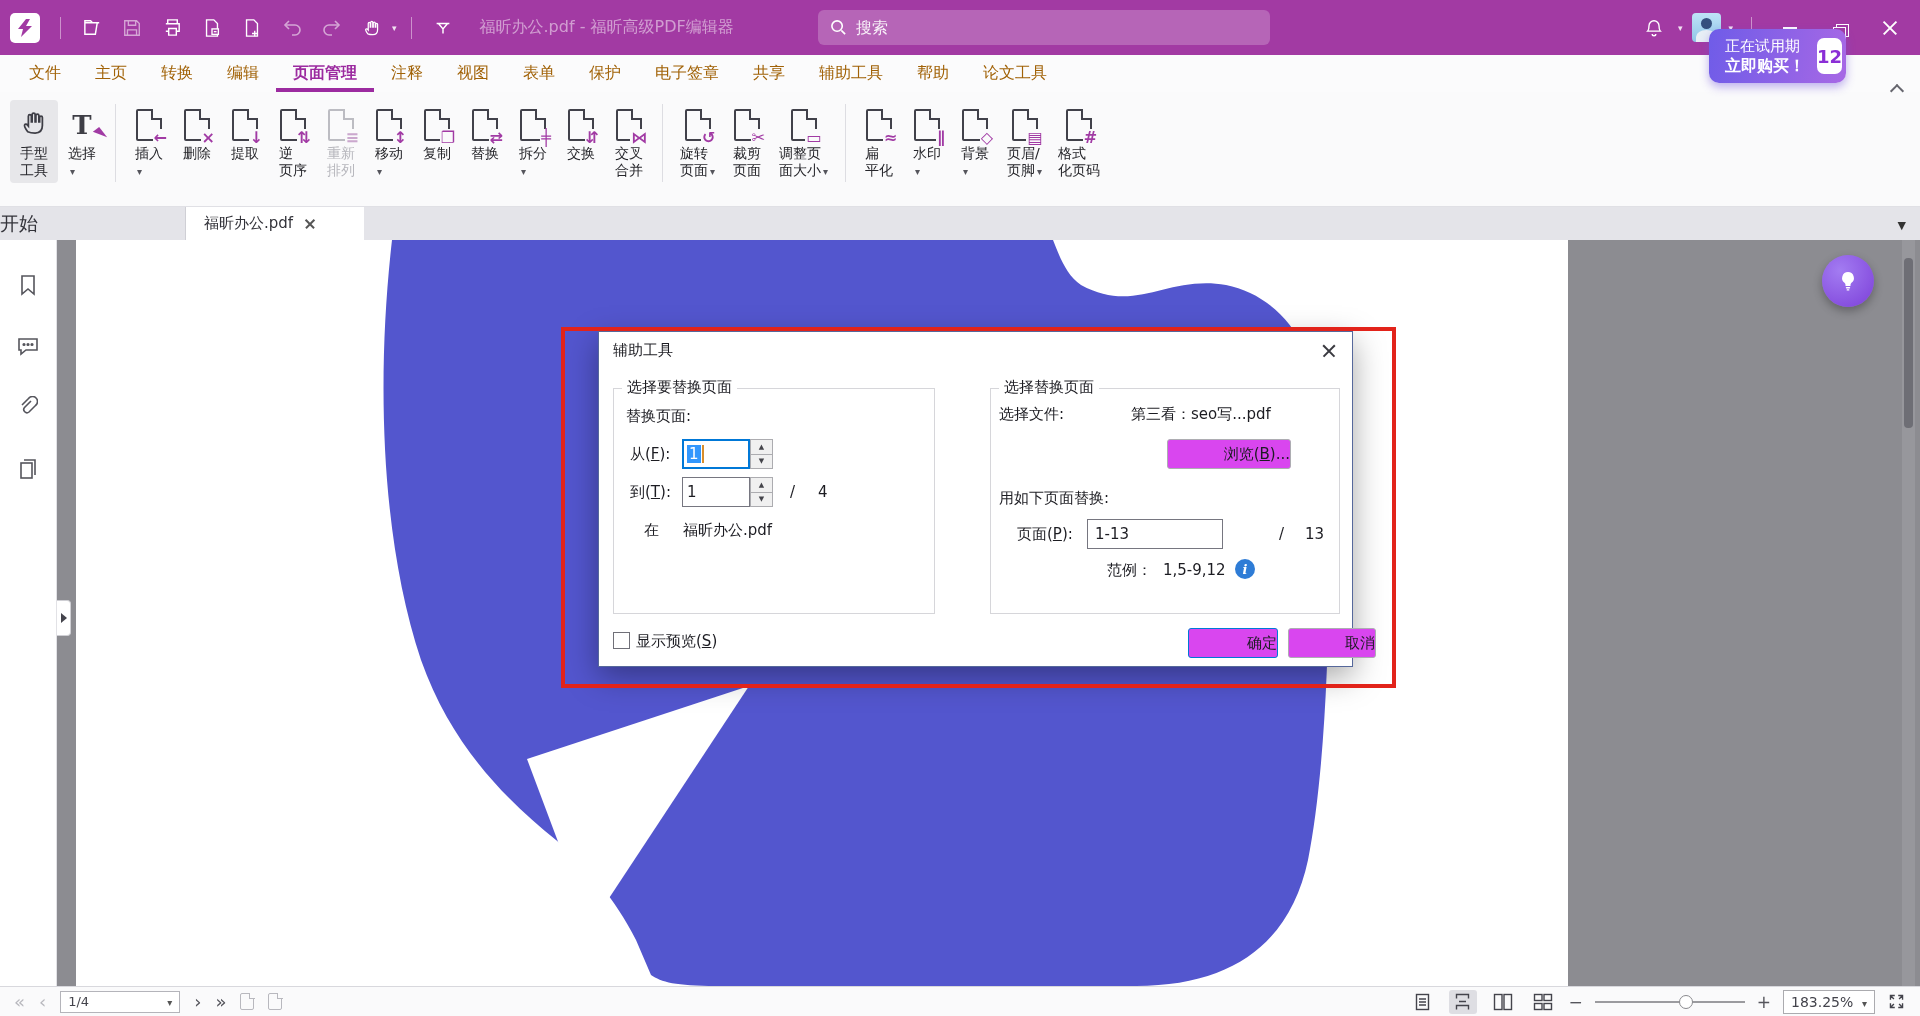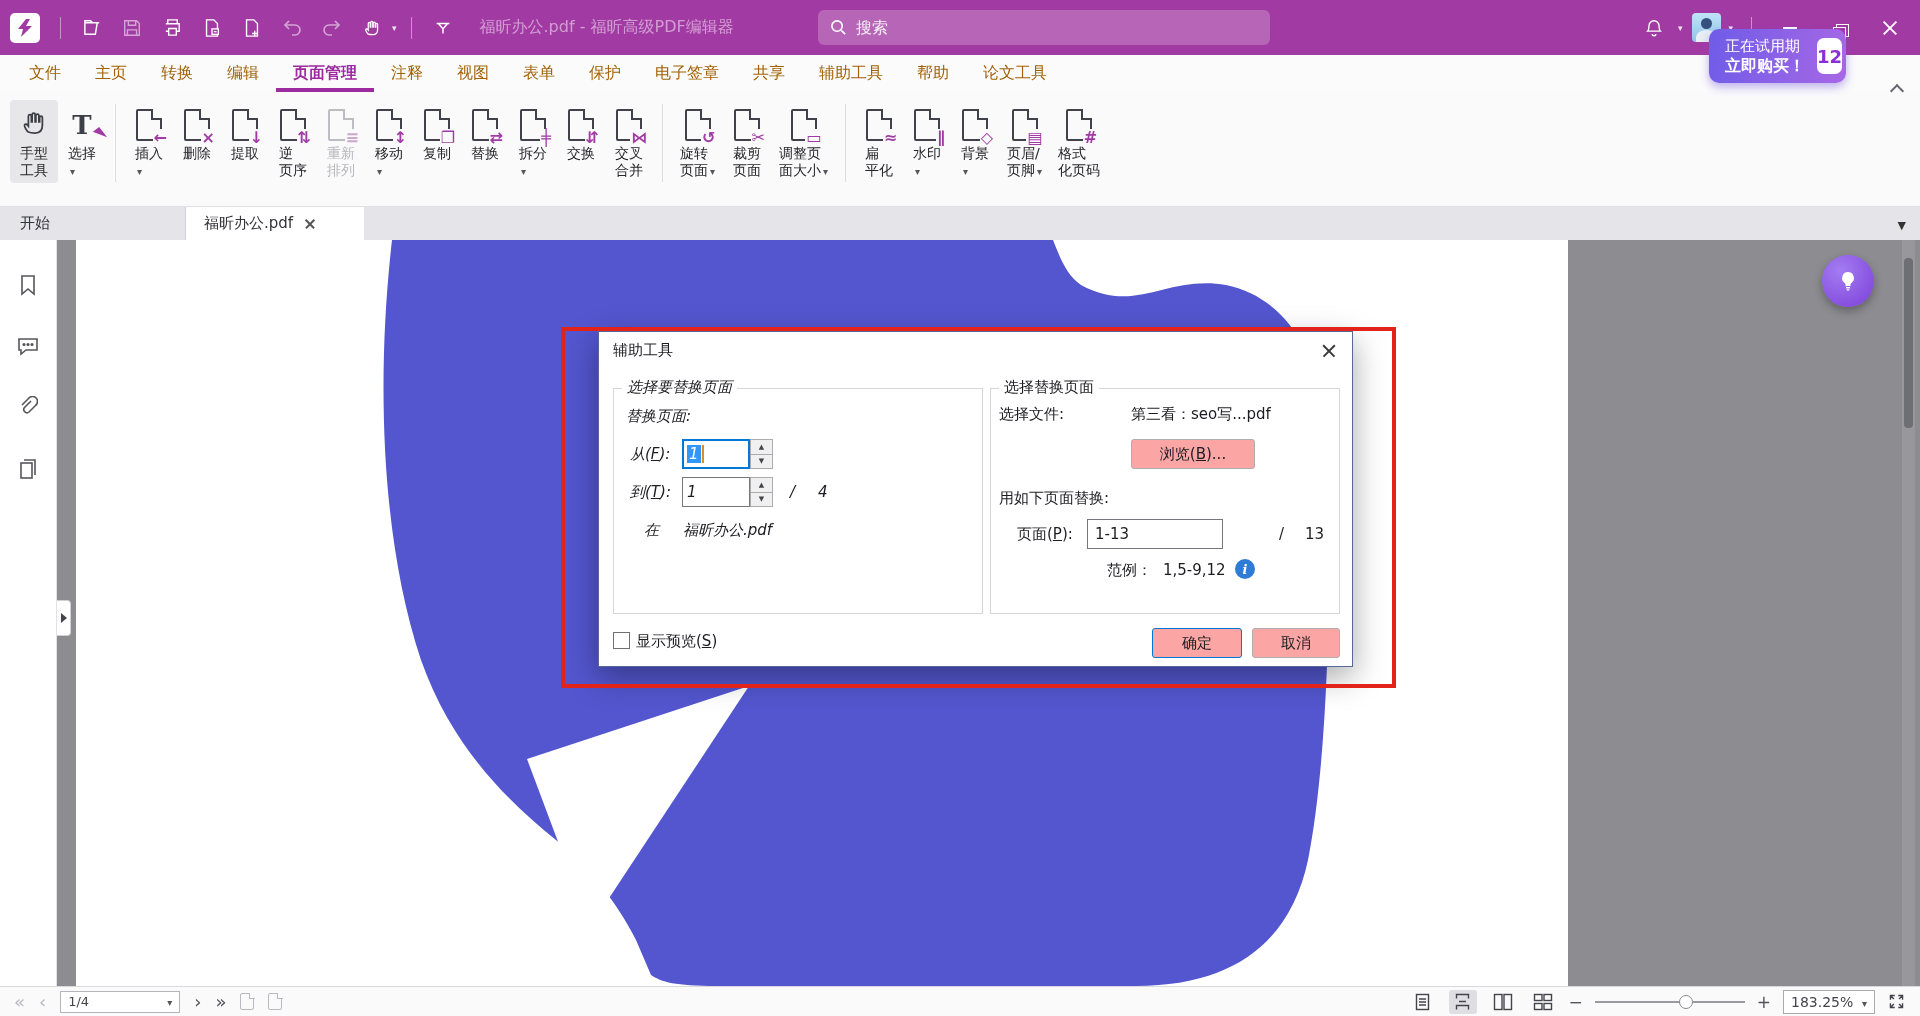--- a/index.html
+++ b/index.html
@@ -57,21 +57,21 @@
   .sel-cur { position:absolute; right:-12px; bottom:-1px; width:0; height:0; border-left:8px solid transparent; border-top:13px solid #A13AA4; transform:rotate(-38deg); }
   .trial { position:absolute; right:74px; top:14px; width:137px; height:54px; border-radius:10px; background:linear-gradient(100deg,#6F5CE8,#A768E5); box-shadow:0 4px 10px rgba(110,80,220,.45); display:flex; align-items:center; padding:0 10px 0 16px; gap:12px;margin-top:15px; }
   .trial-txt { color:#FFF; font-size:15px; line-height:19px; white-space:nowrap; }
   .trial-txt b { font-size:16px; }
   .trial-badge { width:34px; height:36px; background:#FFF; border-radius:7px; color:#8B2FD6; font-weight:bold; font-size:18px; display:flex; align-items:center; justify-content:center; }
   .ribbon-collapse { position:absolute; right:16px; top:84px; width:14px; height:9px; }
   .ribbon-collapse::before { content:''; position:absolute; left:2px; top:2px; width:8px; height:8px; border-top:2px solid #66666E; border-left:2px solid #66666E; transform:rotate(45deg); }
 
   
   .tabrow { position:absolute; left:0; top:206px; width:1920px; height:34px; background:#E4E4E9; border-top:1px solid #E0E0E5; display:flex; }
-  .tab-start { width:186px; display:flex; align-items:center; padding-left:20px; font-size:15px; color:#33333A; border-right:1px solid #CFCFD5; }
+  .tab-start { width:186px; display:flex; align-items:center; font-size:19px; color:#33333A; border-right:1px solid #CFCFD5; }
   .tab-doc { width:178px; background:#FFF; display:flex; align-items:center; padding:0 12px 0 18px; gap:10px; font-size:15px; color:#33333A; }
   .tab-close { position:relative; width:14px; height:14px; }
   .tab-close::before, .tab-close::after { content:''; position:absolute; left:1px; top:6px; width:12px; height:1.5px; background:#555; }
   .tab-close::before { transform:rotate(45deg); } .tab-close::after { transform:rotate(-45deg); }
   .tabrow-caret { position:absolute; right:14px; top:12px; font-size:11px; color:#333; }
 
   
   .docarea { position:absolute; left:0; top:240px; width:1920px; height:746px; background:#8C8C91; }
   .sidebar { position:absolute; left:0; top:240px; width:57px; height:746px; background:#FFF; border-right:1px solid #E2E2E6; display:flex; flex-direction:column; align-items:center; padding-top:34px; gap:40px; }
   .sidebar svg { display:block; }
@@ -84,37 +84,37 @@
   .vthumb { position:absolute; left:2px; top:18px; width:9px; height:170px; background:#6E6E75; border-radius:4px; }
 
   
   .annotation { position:absolute; left:561px; top:327px; width:835px; height:361px; border:4px solid #E2231A; z-index:7; pointer-events:none; }
   .dialog { position:absolute; left:598px; top:331px; width:755px; height:336px; background:#FFF; border:1px solid #56689B; box-shadow:0 10px 30px rgba(0,0,0,.35); z-index:6; font-size:15px; color:#1C1C22; }
   .dlg-title { position:absolute; left:14px; top:9px; font-size:15px; }
   .dlg-close { position:absolute; right:14px; top:10px; width:18px; height:18px; }
   .dlg-close::before, .dlg-close::after { content:''; position:absolute; left:1px; top:8px; width:16px; height:1.5px; background:#3A3A40; }
   .dlg-close::before { transform:rotate(45deg); } .dlg-close::after { transform:rotate(-45deg); }
   .group { position:absolute; border:1px solid #D6D6DA; }
-  .group-left { left:14px; top:56px; width:370px; height:226px;font-style:italic; }
+  .group-left { left:14px; top:56px; width:322px; height:226px; }
   .group-right { left:391px; top:56px; width:350px; height:226px; }
   .legend { position:absolute; left:8px; top:-11px; background:#FFF; padding:0 5px; font-size:15px; }
   .g-abs { position:absolute; white-space:nowrap; }
   .hotkey { text-decoration:underline; }
   .spin-wrap { position:absolute; display:flex; }
   .spin-input { width:68px; height:30px; border:1px solid #767680; display:flex; align-items:center; padding:3px 4px; font-size:15px; background:#FFF; }
   .spin-input.focused { border:2px solid #0078D7; padding:2px 3px; }
   .sel-text { background:#3297FD; color:#FFF; padding:0 2px; }
   .caret-bar { width:2px; height:18px; background:#D98E2B; margin-left:1px; }
   .spinner { width:23px; height:30px; display:flex; flex-direction:column; }
   .spin-btn { flex:1; background:#F0F0F0; border:1px solid #ACACB0; display:flex; align-items:center; justify-content:center; }
   .spin-btn + .spin-btn { border-top:none; }
   .spin-up::before { content:"▲"; font-size:7px; color:#44444A; }
   .spin-dn::before { content:"▼"; font-size:7px; color:#44444A; }
   .txt-input { position:absolute; height:30px; border:1px solid #767680; background:#FFF; display:flex; align-items:center; padding:0 7px; font-size:15px; }
-  .btn { position:absolute; background:#fca5a5; border:1px solid #ADADB2; border-radius:3px; display:flex; align-items:center; justify-content:center; font-size:15px; color:#1C1C22; }
+  .btn { position:absolute; background:#d946ef; border:1px solid #ADADB2; border-radius:3px; display:flex; align-items:center; justify-content:flex-end; font-size:15px; color:#1C1C22;margin-left:36px; }
   .btn-primary { border:1px solid #0078D7; }
   .checkbox { position:absolute; width:17px; height:17px; border:1px solid #707078; background:#FFF; }
   .info-i { position:absolute; width:20px; height:20px; border-radius:50%; background:#2E7CD6; color:#FFF; display:flex; align-items:center; justify-content:center; font-size:13px; font-weight:bold; font-family:"DejaVu Serif","Liberation Serif",serif; font-style:italic; }
 
   
   .statusbar { position:absolute; left:0; top:986px; width:1920px; height:30px; background:#FAFAFB; border-top:1px solid #D8D8DD; display:flex; align-items:center; padding:0 14px; gap:14px; font-size:14px; color:#44444C; }
   .nav-g { font-size:18px; line-height:1; color:#55555C; }
   .nav-g.disabled { color:#B8B8BE; }
   .page-combo { width:120px; height:22px; border:1px solid #B4B4BA; background:#FFF; display:flex; align-items:center; padding:0 7px; font-size:13px; gap:6px; }
   .page-combo .val { flex:1; }

